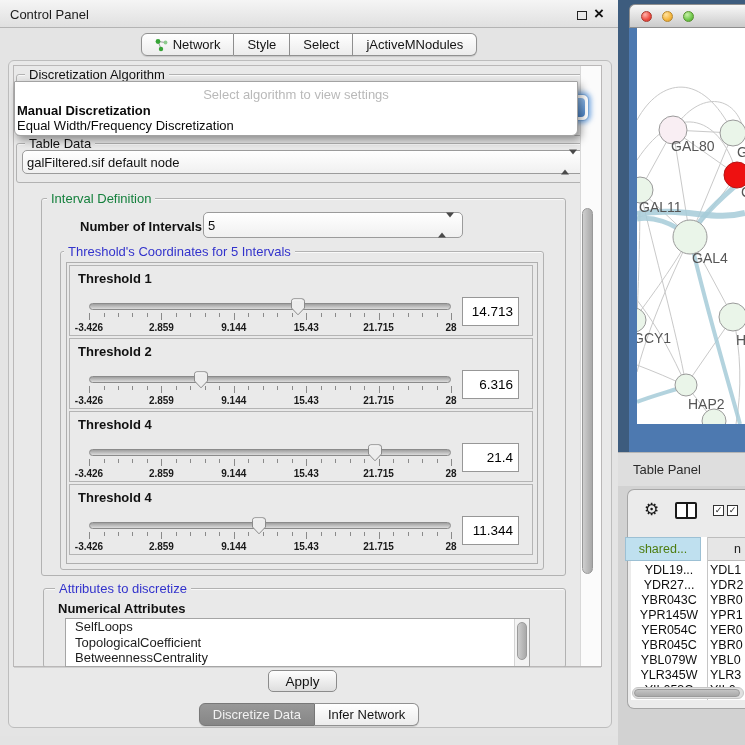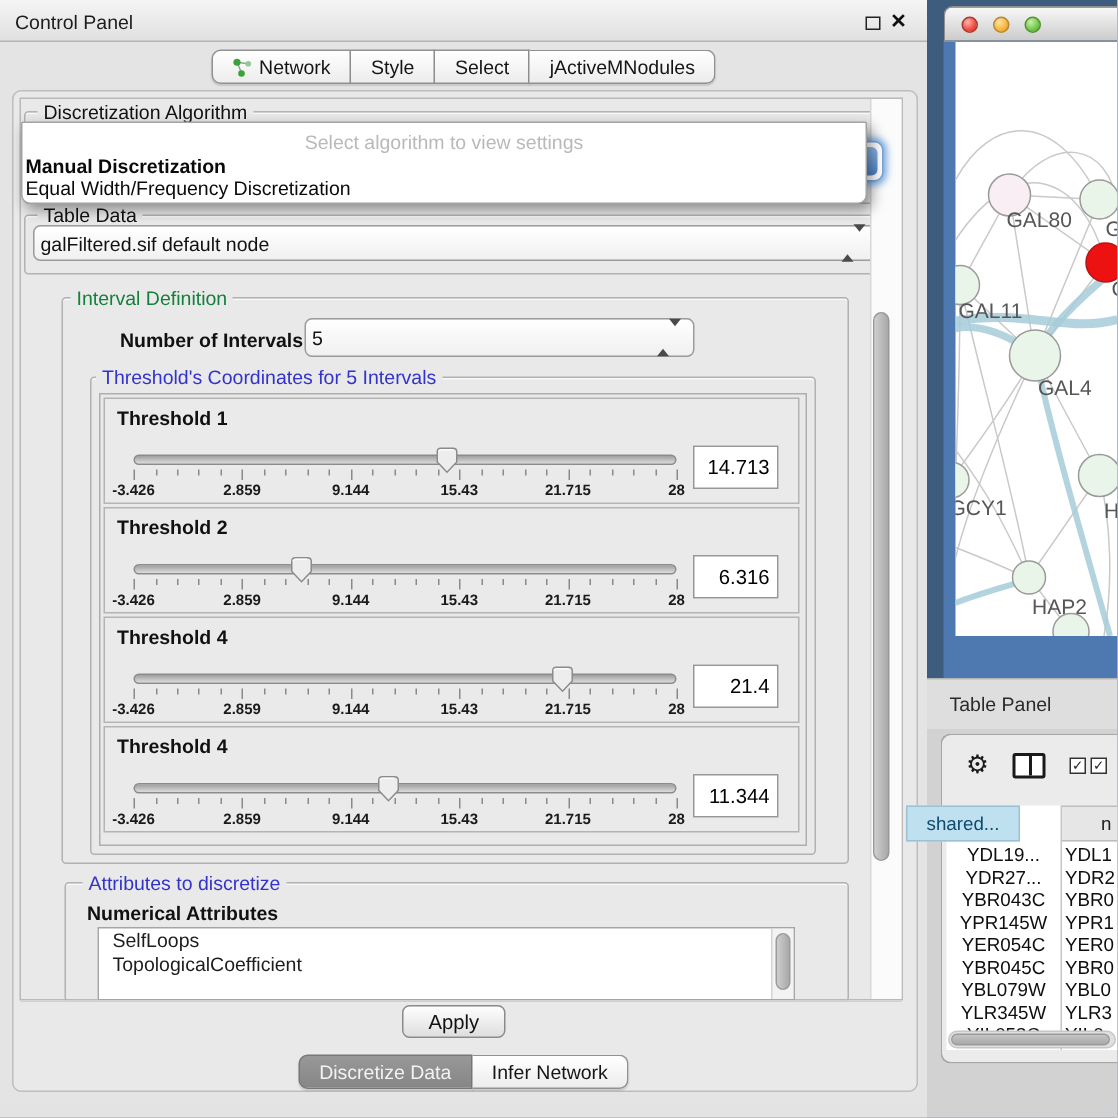--- a/index.html
+++ b/index.html
@@ -110,21 +110,21 @@
   #tp-bg { left:618px; top:486px; width:127px; height:259px; background:#d2d2d2; }
   #tp-panel { left:627px; top:489px; width:118px; height:220px; background:#ebebeb;
     border:1px solid #a6a6a6; border-radius:7px 0 0 7px; border-right:none; }
   #gear-icon { left:644px; top:499px; font-size:17px; color:#1a1a1a; }
   #split-icon { left:675px; top:502px; width:22px; height:17px; border:2px solid #1a1a1a; background:#fff; border-radius:2px; }
   #split-icon::after { content:""; position:absolute; left:50%; top:0; bottom:0; width:2px; background:#1a1a1a; }
   .cbx { position:absolute; top:505px; width:11px; height:11px; border:1.5px solid #333; background:#fff;
     font-size:9px; line-height:9px; text-align:center; color:#222; }
   #tbl-white { left:631px; top:537px; width:114px; height:163px; background:#fff; }
   .hdr-cell { position:absolute; top:537px; height:24px; font-size:12.5px; display:flex; align-items:center; }
-  #hdr1 { left:604px; width:76px; background:#bfe0ef; border:1px solid #9cc0d4; justify-content:center; color:#0c4a6e; }
+  #hdr1 { left:625px; width:76px; background:#bfe0ef; border:1px solid #9cc0d4; justify-content:center; color:#4d7c0f; }
   #hdr2 { left:708px; width:60px; background:#e6e6e6; border-top:1px solid #bdbdbd; border-bottom:1px solid #bdbdbd; padding-left:26px; color:#222; }
   #col-sep { left:707px; top:537px; width:1px; height:163px; background:#c6c6c6; }
   .t-row-line { position:absolute; left:631px; width:127px; height:15px; font-size:12.5px; color:#0e0e0e; }
   .c1 { position:absolute; left:0; width:76px; text-align:center; }
   .c2 { position:absolute; left:79px; white-space:nowrap; }
   #hscroll { left:632px; top:687px; width:112px; height:12px; background:#e0e0e0; border-radius:6px; border:1px solid #c6c6c6; }
   #hthumb { position:absolute; left:1px; top:1px; width:106px; height:8px; border-radius:4px;
     background:linear-gradient(#c4c4c4,#a9a9a9); border:1px solid #9b9b9b; }
 
   .lbl { position:absolute; white-space:nowrap; }
@@ -399,20 +399,21 @@
     </div>
 
     <div class="groupbox" style="left:43px; top:588px; width:523px; height:80px;">
       <span class="gb-title gb-blue" style="left:11px;">Attributes to discretize</span>
     </div>
     <span class="lbl bold" style="left:58px; top:601px;">Numerical Attributes</span>
     <div class="abs" id="attr-list">
       <div id="attr-items">
           <div class="attr-item">SelfLoops</div>
           <div class="attr-item">TopologicalCoefficient</div>
+          <div class="attr-item">BetweennessCentrality</div>
         </div>
       <div id="attr-vscroll">
           <div id="attr-thumb"></div>
         </div>
     </div>
 
     <div class="abs" id="apply-row"></div>
     <button class="abs" id="apply-btn">Apply</button>
 
     <div class="abs" id="main-scroll-track"></div>

